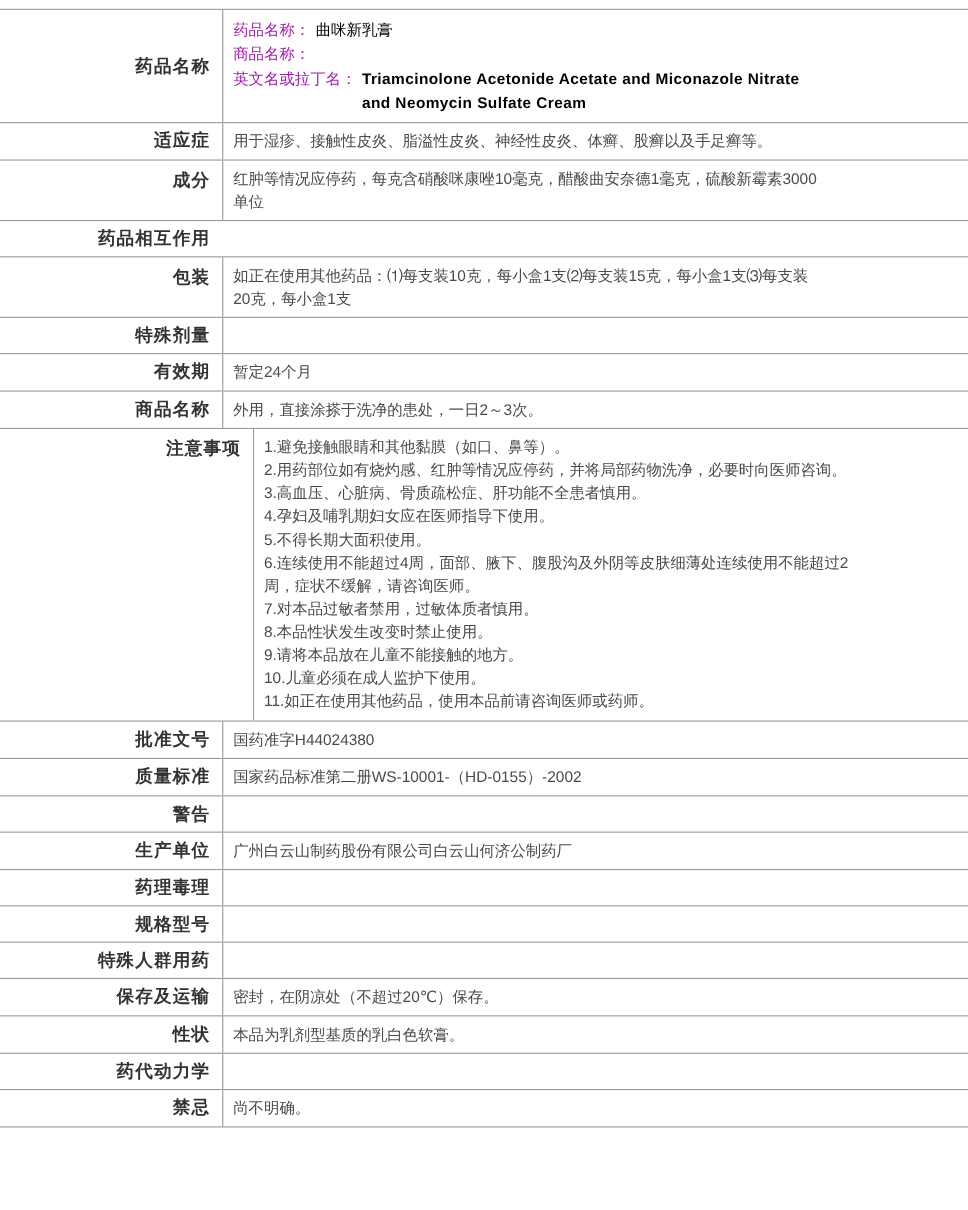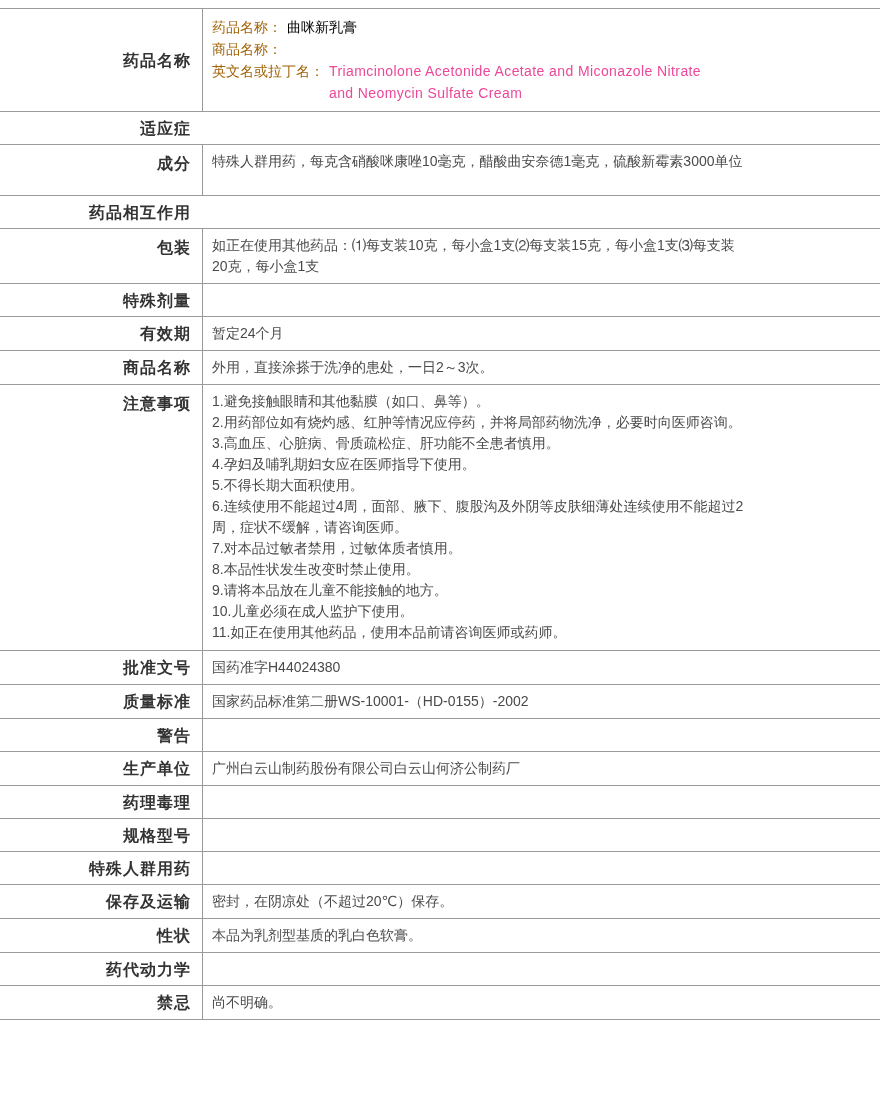--- a/index.html
+++ b/index.html
@@ -46,30 +46,31 @@
     font-size: 14px;
     line-height: 21px;
     color: #4a4a4a;
   }
   .row.v-top .content-cell { align-items: flex-start; }
   .content-inner { max-width: 533px; }
   
   .row.composite { min-height: 97px; }
   .row.composite .content-cell { padding-top: 7px; padding-bottom: 7px; }
   .field { display: flex; align-items: flex-start; line-height: 22px; }
-  .field-label { flex: none; color: #a16207; }
+  .field-label { flex: none; color: #a21caf; }
   .field-value { color: #000000; margin-left: 5px; }
   .field-value.en {
     max-width: 400px;
     letter-spacing: 0.4px;
-    color: #ec4899;
+    color: #000000;
+    font-weight: bold;
   }
   
   .list-line { line-height: 21px; }
-  .row.tall { min-height: 266px; }
+  .row.tall { min-height: 266px; padding-left: 28px; }
   .row.two-line { min-height: 51px; }
 </style>
 </head>
 <body>
 
 <div class="doc-table" id="table-root">
     <div class="row composite">
       <div class="label-cell">药品名称</div>
       <div class="content-cell">
         <div class="content-inner">
@@ -82,25 +83,28 @@
           </div>
           <div class="field">
             <span class="field-label">英文名或拉丁名：</span>
             <span class="field-value en">Triamcinolone Acetonide Acetate and Miconazole Nitrate and Neomycin Sulfate Cream</span>
           </div>
         </div>
       </div>
     </div>
     <div class="row">
       <div class="label-cell">适应症</div>
+      <div class="content-cell">
+        <div class="content-inner">用于湿疹、接触性皮炎、脂溢性皮炎、神经性皮炎、体癣、股癣以及手足癣等。</div>
+      </div>
     </div>
     <div class="row v-top two-line">
       <div class="label-cell">成分</div>
       <div class="content-cell">
-        <div class="content-inner">特殊人群用药，每克含硝酸咪康唑10毫克，醋酸曲安奈德1毫克，硫酸新霉素3000单位</div>
+        <div class="content-inner">红肿等情况应停药，每克含硝酸咪康唑10毫克，醋酸曲安奈德1毫克，硫酸新霉素3000单位</div>
       </div>
     </div>
     <div class="row">
       <div class="label-cell">药品相互作用</div>
     </div>
     <div class="row v-top two-line">
       <div class="label-cell">包装</div>
       <div class="content-cell">
         <div class="content-inner">如正在使用其他药品：⑴每支装10克，每小盒1支⑵每支装15克，每小盒1支⑶每支装20克，每小盒1支</div>
       </div>

